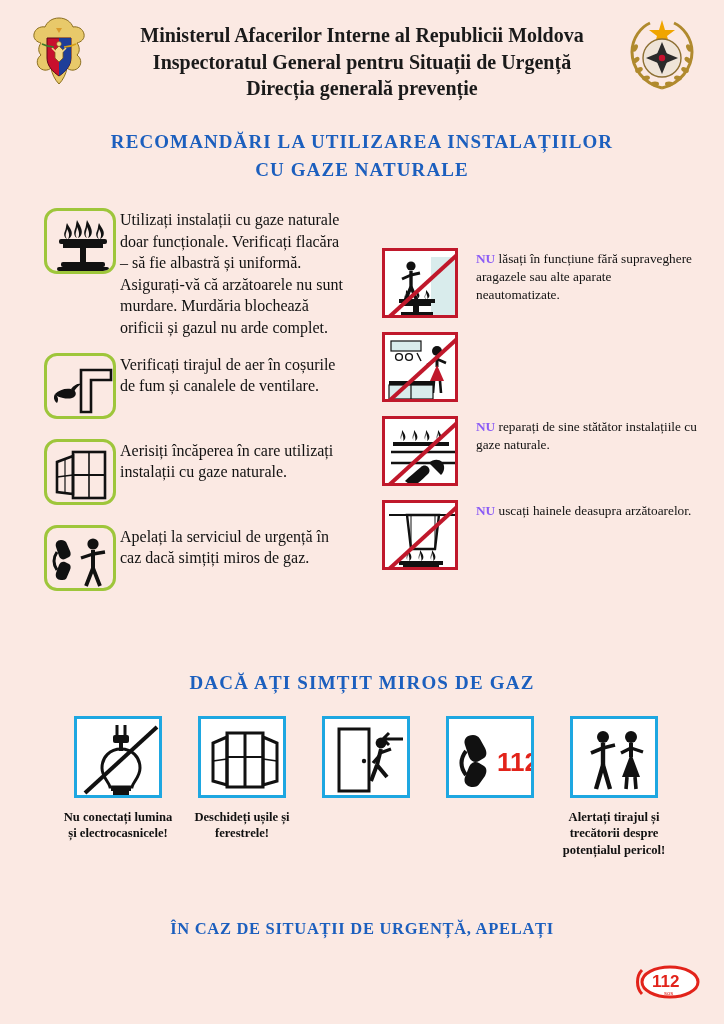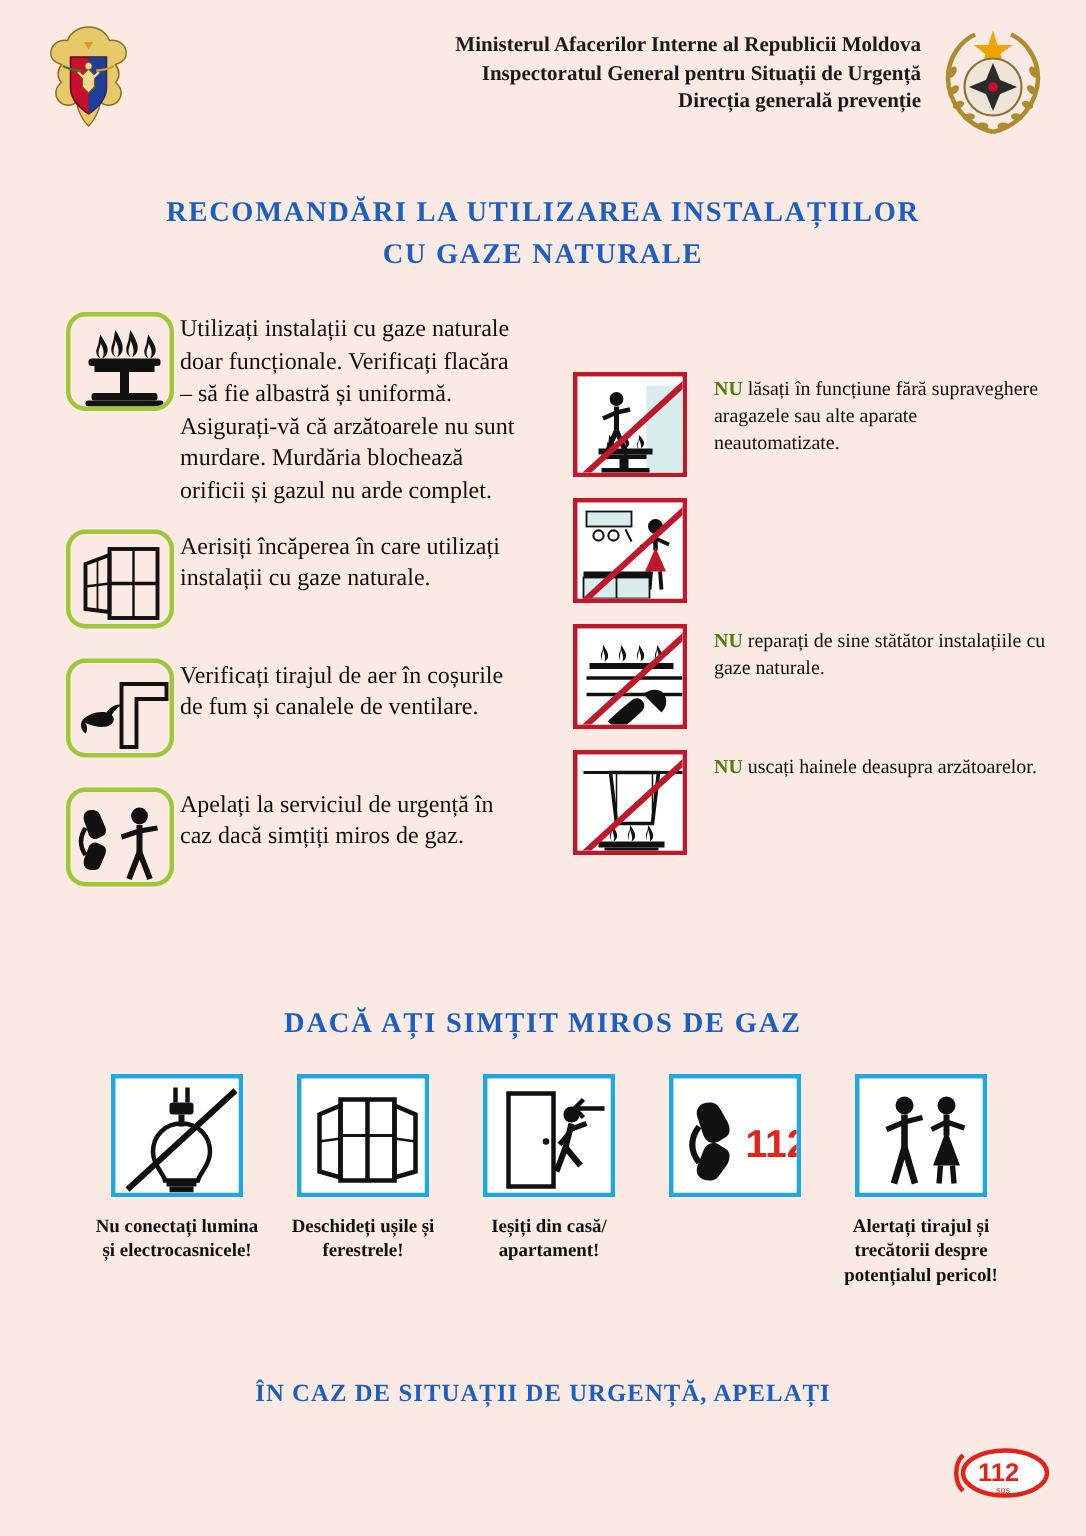--- a/index.html
+++ b/index.html
@@ -23,24 +23,24 @@
   .header {
     position: absolute;
     top: 10px; left: 0; right: 0;
     height: 90px;
   }
   .header-titles {
     position: absolute;
     left: 110px;
     right: 110px;
     top: 12px;
-    text-align: right;
+    text-align: center;
     font-family: "Liberation Serif", serif;
     font-weight: bold;
-    font-size: 14px;
+    font-size: 20px;
     color: #1a1a1a;
     line-height: 1.33;
   }
   .crest-left {
     position: absolute;
     left: 30px; top: 4px;
     width: 58px; height: 78px;
   }
   .crest-right {
     position: absolute;
@@ -114,21 +114,21 @@
   }
   .dont-text {
     margin-left: 94px;
     font-family: "Liberation Serif", serif;
     font-size: 13.3px;
     color: #111;
     line-height: 1.35;
     padding-top: 2px;
   }
   .nu {
-    color: #4d7c0f;
+    color: #8b5cf6;
     font-weight: bold;
   }
 
   
   .smell-title {
     position: absolute;
     top: 672px;
     left: 0; right: 0;
     text-align: center;
     color: #1c5fbe;
@@ -274,44 +274,44 @@
           <rect x="14" y="51" width="44" height="5" rx="2" fill="#111"></rect>
           <rect x="10" y="56" width="52" height="4" rx="2" fill="#111"></rect>
         </svg>
       </div>
       <div class="do-text">Utilizați instalații cu gaze naturale doar funcționale. Verificați flacăra – să fie albastră și uniformă. Asigurați-vă că arzătoarele nu sunt murdare. Murdăria blochează orificii și gazul nu arde complet.</div>
     </div>
 
     <div class="do-row" style="min-height:72px;">
       <div class="icon-box-green">
         <svg viewBox="0 0 72 66" width="72" height="66">
+
+          <path d="M34 14 L64 14 L64 24 L44 24 L44 56 L34 56 Z" fill="none" stroke="#111" stroke-width="2.6"></path>
+
+          <path d="M8 38 C12 34 18 32 24 33 C28 34 30 37 28 40 C26 43 20 43 16 42 C12 41 9 40 8 38 Z" fill="#111"></path>
+          <path d="M24 33 C27 29 31 27 34 28 C31 30 28 33 27 36 Z" fill="#111"></path>
+          <path d="M8 38 C6 41 7 45 10 47 C12 44 11 40 8 38 Z" fill="#111"></path>
+        </svg>
+      </div>
+      <div class="do-text">Verificați tirajul de aer în coșurile de fum și canalele de ventilare.</div>
+    </div>
+
+    <div class="do-row" style="min-height:72px;">
+      <div class="icon-box-green">
+        <svg viewBox="0 0 72 66" width="72" height="66">
           <rect x="26" y="10" width="32" height="46" fill="none" stroke="#111" stroke-width="2.6"></rect>
           <line x1="26" y1="33" x2="58" y2="33" stroke="#111" stroke-width="2.2"></line>
           <line x1="42" y1="10" x2="42" y2="56" stroke="#111" stroke-width="1.6"></line>
 
           <path d="M26 14 L10 20 L10 50 L26 52 Z" fill="none" stroke="#111" stroke-width="2.6"></path>
           <line x1="10" y1="35" x2="26" y2="33" stroke="#111" stroke-width="1.6"></line>
           <line x1="18" y1="17" x2="18" y2="51" stroke="#111" stroke-width="1.2"></line>
         </svg>
       </div>
       <div class="do-text">Aerisiți încăperea în care utilizați instalații cu gaze naturale.</div>
-    </div>
-
-    <div class="do-row" style="min-height:72px;">
-      <div class="icon-box-green">
-        <svg viewBox="0 0 72 66" width="72" height="66">
-
-          <path d="M34 14 L64 14 L64 24 L44 24 L44 56 L34 56 Z" fill="none" stroke="#111" stroke-width="2.6"></path>
-
-          <path d="M8 38 C12 34 18 32 24 33 C28 34 30 37 28 40 C26 43 20 43 16 42 C12 41 9 40 8 38 Z" fill="#111"></path>
-          <path d="M24 33 C27 29 31 27 34 28 C31 30 28 33 27 36 Z" fill="#111"></path>
-          <path d="M8 38 C6 41 7 45 10 47 C12 44 11 40 8 38 Z" fill="#111"></path>
-        </svg>
-      </div>
-      <div class="do-text">Verificați tirajul de aer în coșurile de fum și canalele de ventilare.</div>
     </div>
 
     <div class="do-row" style="min-height:72px;">
       <div class="icon-box-green">
         <svg viewBox="0 0 72 66" width="72" height="66">
 
           <path d="M14 12 C10 12 8 15 9 19 L12 28 C13 31 16 32 18 31 L22 29 C24 28 24 25 23 23 L20 16 C19 13 17 12 14 12 Z" fill="#111"></path>
           <path d="M14 52 C10 52 8 49 9 45 L12 37 C13 34 16 33 18 34 L22 36 C24 37 24 40 23 42 L20 49 C19 52 17 52 14 52 Z" fill="#111"></path>
           <path d="M10 24 C6 30 6 36 10 42" stroke="#111" stroke-width="3" fill="none"></path>
 
@@ -480,21 +480,20 @@
           <circle cx="39" cy="42" r="2.2" fill="#111"></circle>
 
           <circle cx="56" cy="24" r="5.4" fill="#111"></circle>
           <path d="M56 30 L52 46" stroke="#111" stroke-width="4"></path>
           <path d="M55 34 L66 30 M55 36 L48 44" stroke="#111" stroke-width="3.4"></path>
           <path d="M52 46 L46 62 M52 46 L62 58" stroke="#111" stroke-width="4"></path>
 
           <path d="M78 20 L58 20 M64 14 L58 20 L64 26" stroke="#111" stroke-width="3" fill="none"></path>
         </svg>
       </div>
-      <div class="smell-caption">Ieșiți din casă/ apartament!</div>
     </div>
 
     <div class="smell-item">
       <div class="icon-box-blue">
         <svg viewBox="0 0 88 82" width="88" height="82">
           <rect x="0" y="0" width="88" height="82" fill="#fff"></rect>
 
           <path d="M24 16 C18 16 14 20 16 26 L20 38 C22 43 27 44 30 42 L35 39 C38 37 38 33 36 29 L31 20 C29 17 27 16 24 16 Z" fill="#111"></path>
           <path d="M24 68 C18 68 14 64 16 58 L20 48 C22 43 27 42 30 44 L35 47 C38 49 38 53 36 57 L31 64 C29 67 27 68 24 68 Z" fill="#111"></path>
           <path d="M17 32 C11 40 11 48 17 56" stroke="#111" stroke-width="4" fill="none"></path>

